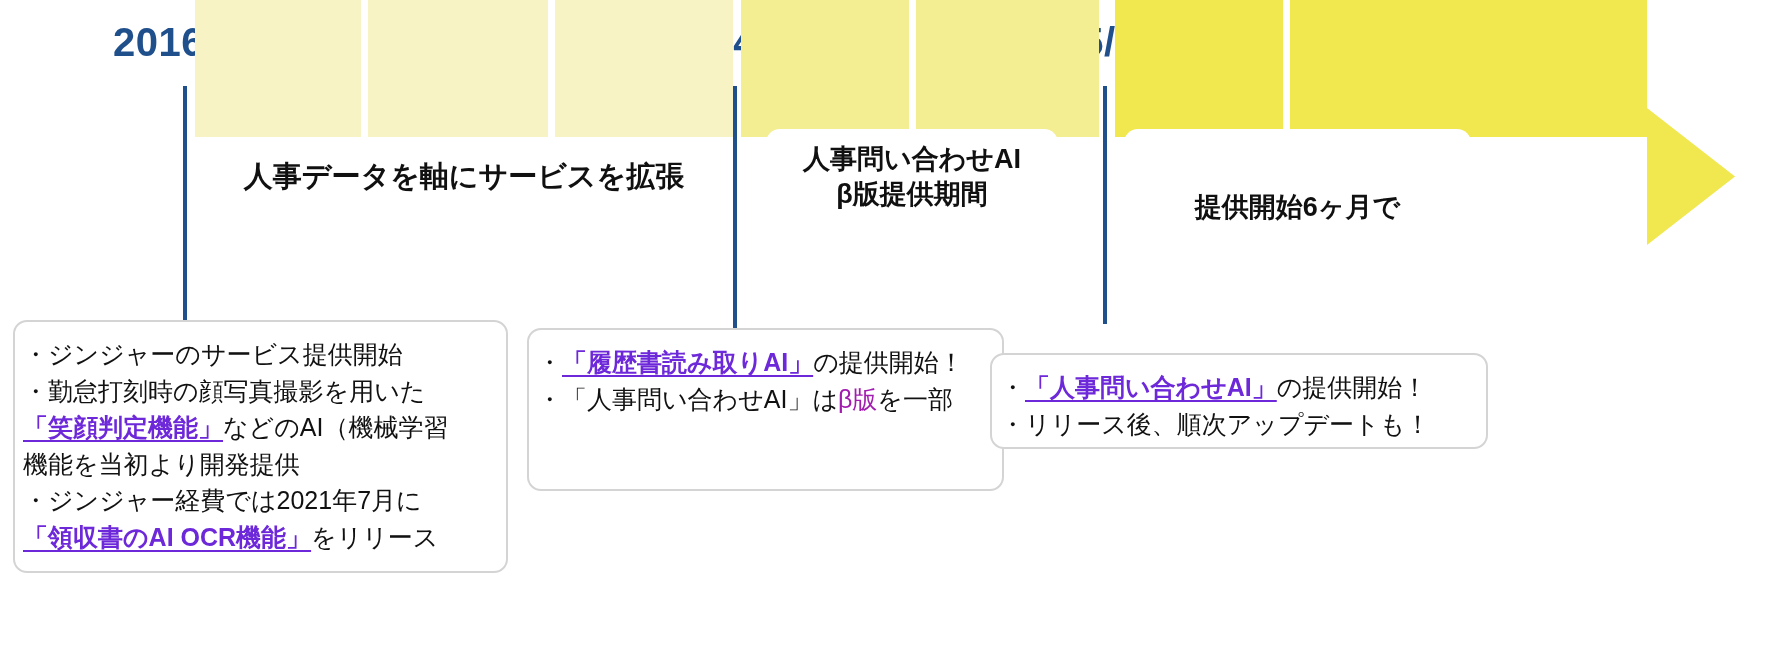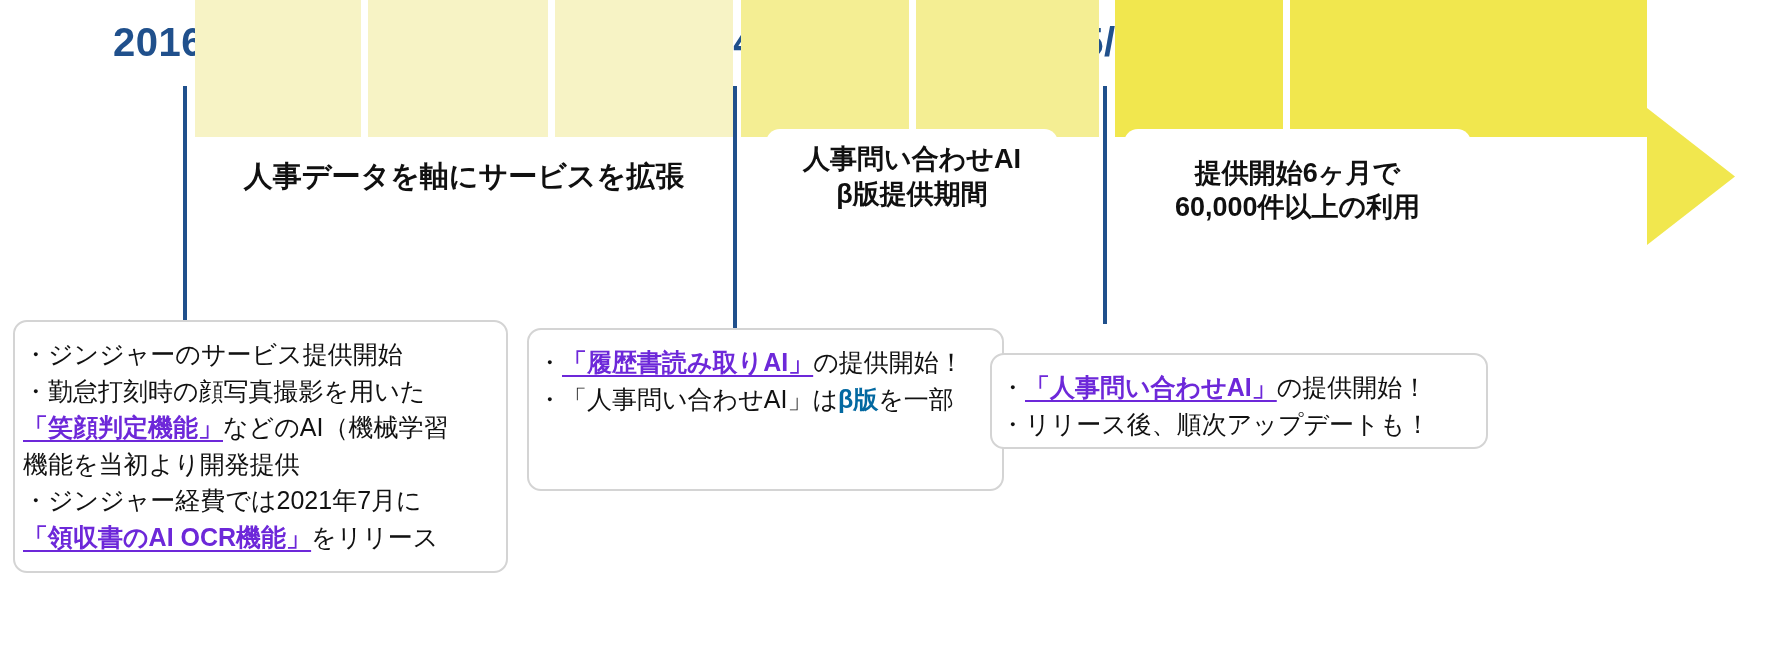--- a/index.html
+++ b/index.html
@@ -65,21 +65,21 @@
   .c1{font-size:25px;}
   .c2{font-size:25px;}
   .c3{font-size:25px;}
 
   .lnk{
     color:#6d28d9;font-weight:bold;
     text-decoration:underline;
     text-underline-offset:4px;
     text-decoration-thickness:2px;
   }
-  .bld{font-weight:bold;color:#0369a1;}
+  .bld{font-weight:normal;color:#a21caf;}
 </style>
 </head>
 <body>
 
 <div class="stage">
 
   <div class="date-label" style="left:113px;top:22px;">2016/1</div>
   <div class="date-label" style="left:665px;top:22px;">2024/9</div>
   <div class="date-label" style="left:1013px;top:22px;">2025/1〜</div>
 
@@ -103,21 +103,20 @@
   <div class="pill p2" style="left:766px;top:129px;width:292px;height:96px;">
     <div>
       <div>人事問い合わせAI</div>
       <div>β版提供期間</div>
     </div>
   </div>
 
   <div class="pill p3" style="left:1124px;top:129px;width:347px;height:96px;">
     <div>
       <div>提供開始6ヶ月で</div>
-      <div>60,000件以上の利用</div>
     </div>
   </div>
 
   <div class="card c1" style="left:13px;top:320px;width:495px;height:253px;">
     <div class="ln">・ジンジャーのサービス提供開始</div>
     <div class="ln">・勤怠打刻時の顔写真撮影を用いた</div>
     <div class="ln"><span class="lnk">「笑顔判定機能」</span><span>などのAI（機械学習</span></div>
     <div class="ln">機能を当初より開発提供</div>
     <div class="ln">・ジンジャー経費では2021年7月に</div>
     <div class="ln"><span class="lnk">「領収書のAI OCR機能」</span><span>をリリース</span></div>

